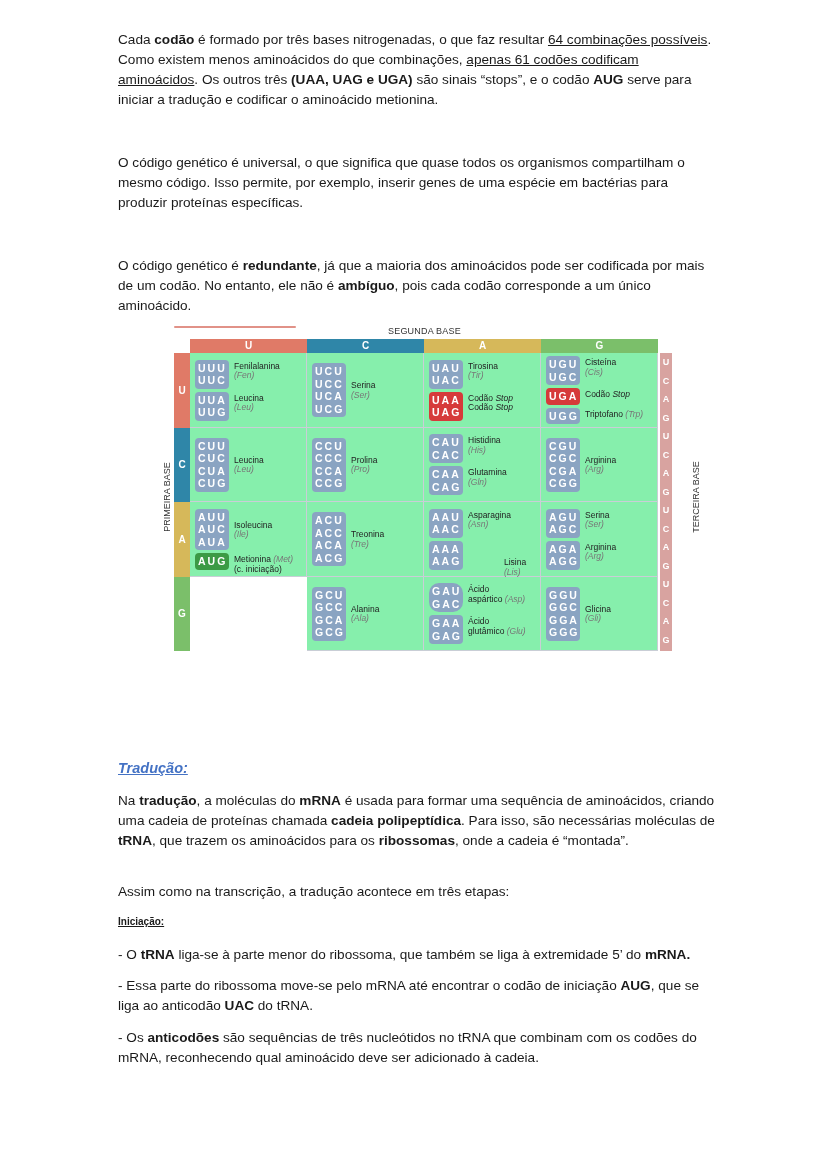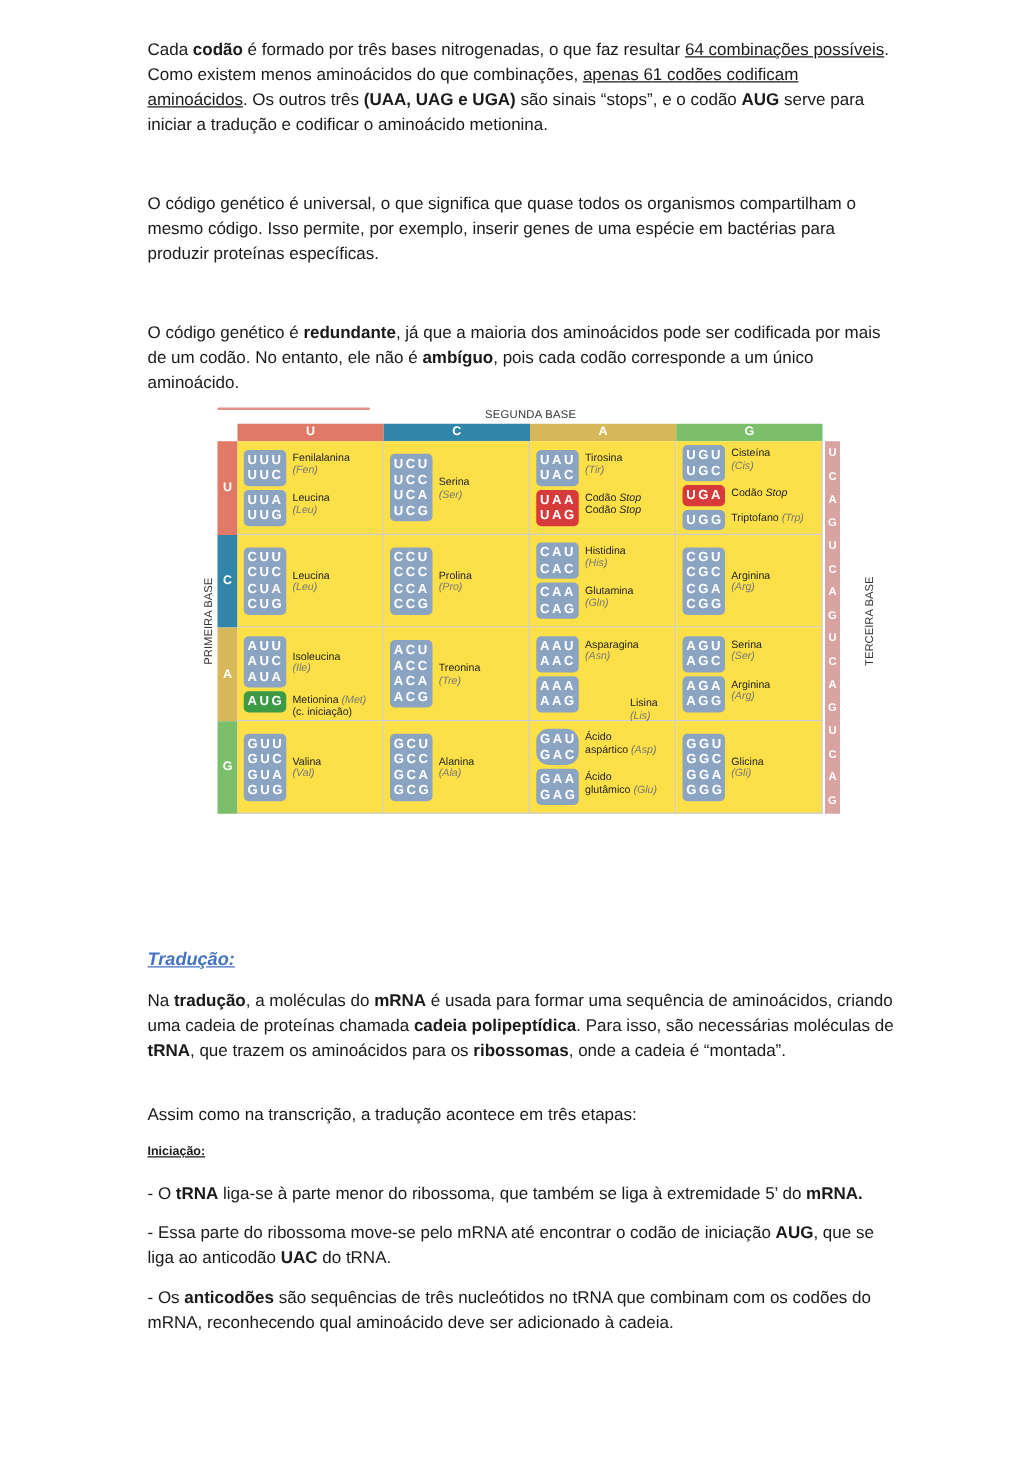--- a/index.html
+++ b/index.html
@@ -17,21 +17,21 @@
   .gc-topline{position:absolute;left:14px;top:4px;width:122px;height:2px;background:#d9776a;border-radius:1px;opacity:.8}
   .gc-segunda{position:absolute;left:228px;top:4px;font-size:9px;color:#333;letter-spacing:.2px;}
   .col-head{position:absolute;top:17px;height:14px;color:#fff;font-weight:bold;font-size:10px;
             text-align:center;line-height:14px;}
   .row-head{position:absolute;left:14px;width:16px;color:#fff;font-weight:bold;font-size:10px;
             display:flex;align-items:center;justify-content:center;}
   .primeira{position:absolute;left:-28px;top:170px;transform:rotate(-90deg);font-size:9px;color:#333;white-space:nowrap;}
   .terceira{position:absolute;left:500px;top:170px;transform:rotate(-90deg);font-size:9px;color:#333;white-space:nowrap;}
   .third-strip{position:absolute;left:500px;top:31px;width:12px;height:298px;background:#d8a3a0;}
   .third-letter{position:absolute;left:0;width:12px;text-align:center;font-size:9px;font-weight:bold;color:#fff;}
-  .cell{position:absolute;background:#fde047;border-right:1px solid #c9ced6;border-bottom:1px solid #c9ced6;box-sizing:border-box;}
+  .cell{position:absolute;background:#86efac;border-right:1px solid #c9ced6;border-bottom:1px solid #c9ced6;box-sizing:border-box;}
   .box{position:absolute;left:5px;background:#8aa4c2;border-radius:4px;color:#fff;font-weight:bold;
        font-size:10.5px;letter-spacing:2px;line-height:12.5px;padding:2px 3px;box-sizing:border-box;width:34px;}
   .box.stop{background:#d63a3a;}
   .box.start{background:#3c9a45;}
   .aa{position:absolute;left:44px;font-size:8.5px;line-height:9.5px;color:#222;}
   .aa i{color:#777;font-style:italic;}
 </style>
 </head>
 <body>
 
@@ -201,29 +201,20 @@
         <div>AGU</div>
         <div>AGC</div>
       </div>
       <div class="aa" style="top: 8.75px;">Serina<br><i>(Ser)</i></div>
       <div class="box" style="top: 38.75px; height: 29px;">
         <div>AGA</div>
         <div>AGG</div>
       </div>
       <div class="aa" style="top: 40.75px;">Arginina<br><i>(Arg)</i></div>
     </div>
-    <div class="cell" style="left: 30px; top: 254.5px; width: 117px; height: 74.5px;">
-      <div class="box" style="top: 10.25px; height: 54px;">
-        <div>GUU</div>
-        <div>GUC</div>
-        <div>GUA</div>
-        <div>GUG</div>
-      </div>
-      <div class="aa" style="top: 28.25px;">Valina<br><i>(Val)</i></div>
-    </div>
     <div class="cell" style="left: 147px; top: 254.5px; width: 117px; height: 74.5px;">
       <div class="box" style="top: 10.25px; height: 54px;">
         <div>GCU</div>
         <div>GCC</div>
         <div>GCA</div>
         <div>GCG</div>
       </div>
       <div class="aa" style="top: 28.25px;">Alanina<br><i>(Ala)</i></div>
     </div>
     <div class="cell" style="left: 264px; top: 254.5px; width: 117px; height: 74.5px;">

